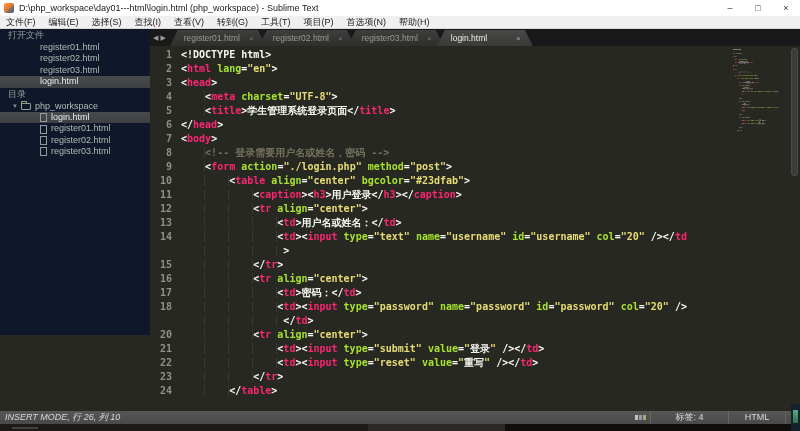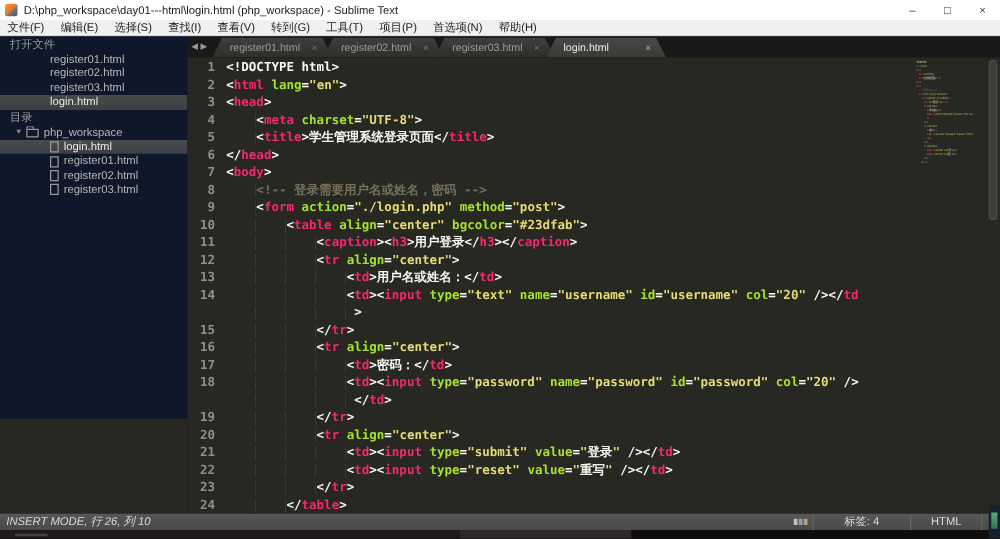--- a/index.html
+++ b/index.html
@@ -192,21 +192,20 @@
           <div class="code-line"><span class="gut">11</span><span class="ltxt"><span class="c-i">            </span><span class="c-p">&lt;</span><span class="c-t">caption</span><span class="c-p">&gt;&lt;</span><span class="c-t">h3</span><span class="c-p">&gt;用户登录&lt;/</span><span class="c-t">h3</span><span class="c-p">&gt;&lt;/</span><span class="c-t">caption</span><span class="c-p">&gt;</span></span></div>
           <div class="code-line"><span class="gut">12</span><span class="ltxt"><span class="c-i">            </span><span class="c-p">&lt;</span><span class="c-t">tr</span><span class="c-p"> </span><span class="c-a">align</span><span class="c-p">=</span><span class="c-s">"center"</span><span class="c-p">&gt;</span></span></div>
           <div class="code-line"><span class="gut">13</span><span class="ltxt"><span class="c-i">                </span><span class="c-p">&lt;</span><span class="c-t">td</span><span class="c-p">&gt;用户名或姓名：&lt;/</span><span class="c-t">td</span><span class="c-p">&gt;</span></span></div>
           <div class="code-line"><span class="gut">14</span><span class="ltxt"><span class="c-i">                </span><span class="c-p">&lt;</span><span class="c-t">td</span><span class="c-p">&gt;&lt;</span><span class="c-t">input</span><span class="c-p"> </span><span class="c-a">type</span><span class="c-p">=</span><span class="c-s">"text"</span><span class="c-p"> </span><span class="c-a">name</span><span class="c-p">=</span><span class="c-s">"username"</span><span class="c-p"> </span><span class="c-a">id</span><span class="c-p">=</span><span class="c-s">"username"</span><span class="c-p"> </span><span class="c-a">col</span><span class="c-p">=</span><span class="c-s">"20"</span><span class="c-p"> /&gt;&lt;/</span><span class="c-t">td</span></span></div>
           <div class="code-line"><span class="gut"></span><span class="ltxt"><span class="c-i">                 </span><span class="c-p">&gt;</span></span></div>
           <div class="code-line"><span class="gut">15</span><span class="ltxt"><span class="c-i">            </span><span class="c-p">&lt;/</span><span class="c-t">tr</span><span class="c-p">&gt;</span></span></div>
           <div class="code-line"><span class="gut">16</span><span class="ltxt"><span class="c-i">            </span><span class="c-p">&lt;</span><span class="c-t">tr</span><span class="c-p"> </span><span class="c-a">align</span><span class="c-p">=</span><span class="c-s">"center"</span><span class="c-p">&gt;</span></span></div>
           <div class="code-line"><span class="gut">17</span><span class="ltxt"><span class="c-i">                </span><span class="c-p">&lt;</span><span class="c-t">td</span><span class="c-p">&gt;密码：&lt;/</span><span class="c-t">td</span><span class="c-p">&gt;</span></span></div>
           <div class="code-line"><span class="gut">18</span><span class="ltxt"><span class="c-i">                </span><span class="c-p">&lt;</span><span class="c-t">td</span><span class="c-p">&gt;&lt;</span><span class="c-t">input</span><span class="c-p"> </span><span class="c-a">type</span><span class="c-p">=</span><span class="c-s">"password"</span><span class="c-p"> </span><span class="c-a">name</span><span class="c-p">=</span><span class="c-s">"password"</span><span class="c-p"> </span><span class="c-a">id</span><span class="c-p">=</span><span class="c-s">"password"</span><span class="c-p"> </span><span class="c-a">col</span><span class="c-p">=</span><span class="c-s">"20"</span><span class="c-p"> /&gt;</span></span></div>
           <div class="code-line"><span class="gut"></span><span class="ltxt"><span class="c-i">                 </span><span class="c-p">&lt;/</span><span class="c-t">td</span><span class="c-p">&gt;</span></span></div>
-          <div class="code-line"><span class="gut">19</span><span class="ltxt"><span class="c-i">            </span><span class="c-p">&lt;/</span><span class="c-t">tr</span><span class="c-p">&gt;</span></span></div>
           <div class="code-line"><span class="gut">20</span><span class="ltxt"><span class="c-i">            </span><span class="c-p">&lt;</span><span class="c-t">tr</span><span class="c-p"> </span><span class="c-a">align</span><span class="c-p">=</span><span class="c-s">"center"</span><span class="c-p">&gt;</span></span></div>
           <div class="code-line"><span class="gut">21</span><span class="ltxt"><span class="c-i">                </span><span class="c-p">&lt;</span><span class="c-t">td</span><span class="c-p">&gt;&lt;</span><span class="c-t">input</span><span class="c-p"> </span><span class="c-a">type</span><span class="c-p">=</span><span class="c-s">"submit"</span><span class="c-p"> </span><span class="c-a">value</span><span class="c-p">=</span><span class="c-s">"</span><span class="c-p">登录</span><span class="c-s">"</span><span class="c-p"> /&gt;&lt;/</span><span class="c-t">td</span><span class="c-p">&gt;</span></span></div>
           <div class="code-line"><span class="gut">22</span><span class="ltxt"><span class="c-i">                </span><span class="c-p">&lt;</span><span class="c-t">td</span><span class="c-p">&gt;&lt;</span><span class="c-t">input</span><span class="c-p"> </span><span class="c-a">type</span><span class="c-p">=</span><span class="c-s">"reset"</span><span class="c-p"> </span><span class="c-a">value</span><span class="c-p">=</span><span class="c-s">"</span><span class="c-p">重写</span><span class="c-s">"</span><span class="c-p"> /&gt;&lt;/</span><span class="c-t">td</span><span class="c-p">&gt;</span></span></div>
           <div class="code-line"><span class="gut">23</span><span class="ltxt"><span class="c-i">            </span><span class="c-p">&lt;/</span><span class="c-t">tr</span><span class="c-p">&gt;</span></span></div>
           <div class="code-line"><span class="gut">24</span><span class="ltxt"><span class="c-i">        </span><span class="c-p">&lt;/</span><span class="c-t">table</span><span class="c-p">&gt;</span></span></div>
         </div>
       <div class="minimap">
           <div class="mini-inner" id="minimap-inner">
             <div class="code-line"><span class="ltxt"><span class="c-p">&lt;!DOCTYPE html&gt;</span></span></div>
             <div class="code-line"><span class="ltxt"><span class="c-p">&lt;</span><span class="c-t">html</span><span class="c-p"> </span><span class="c-a">lang</span><span class="c-p">=</span><span class="c-s">"en"</span><span class="c-p">&gt;</span></span></div>

